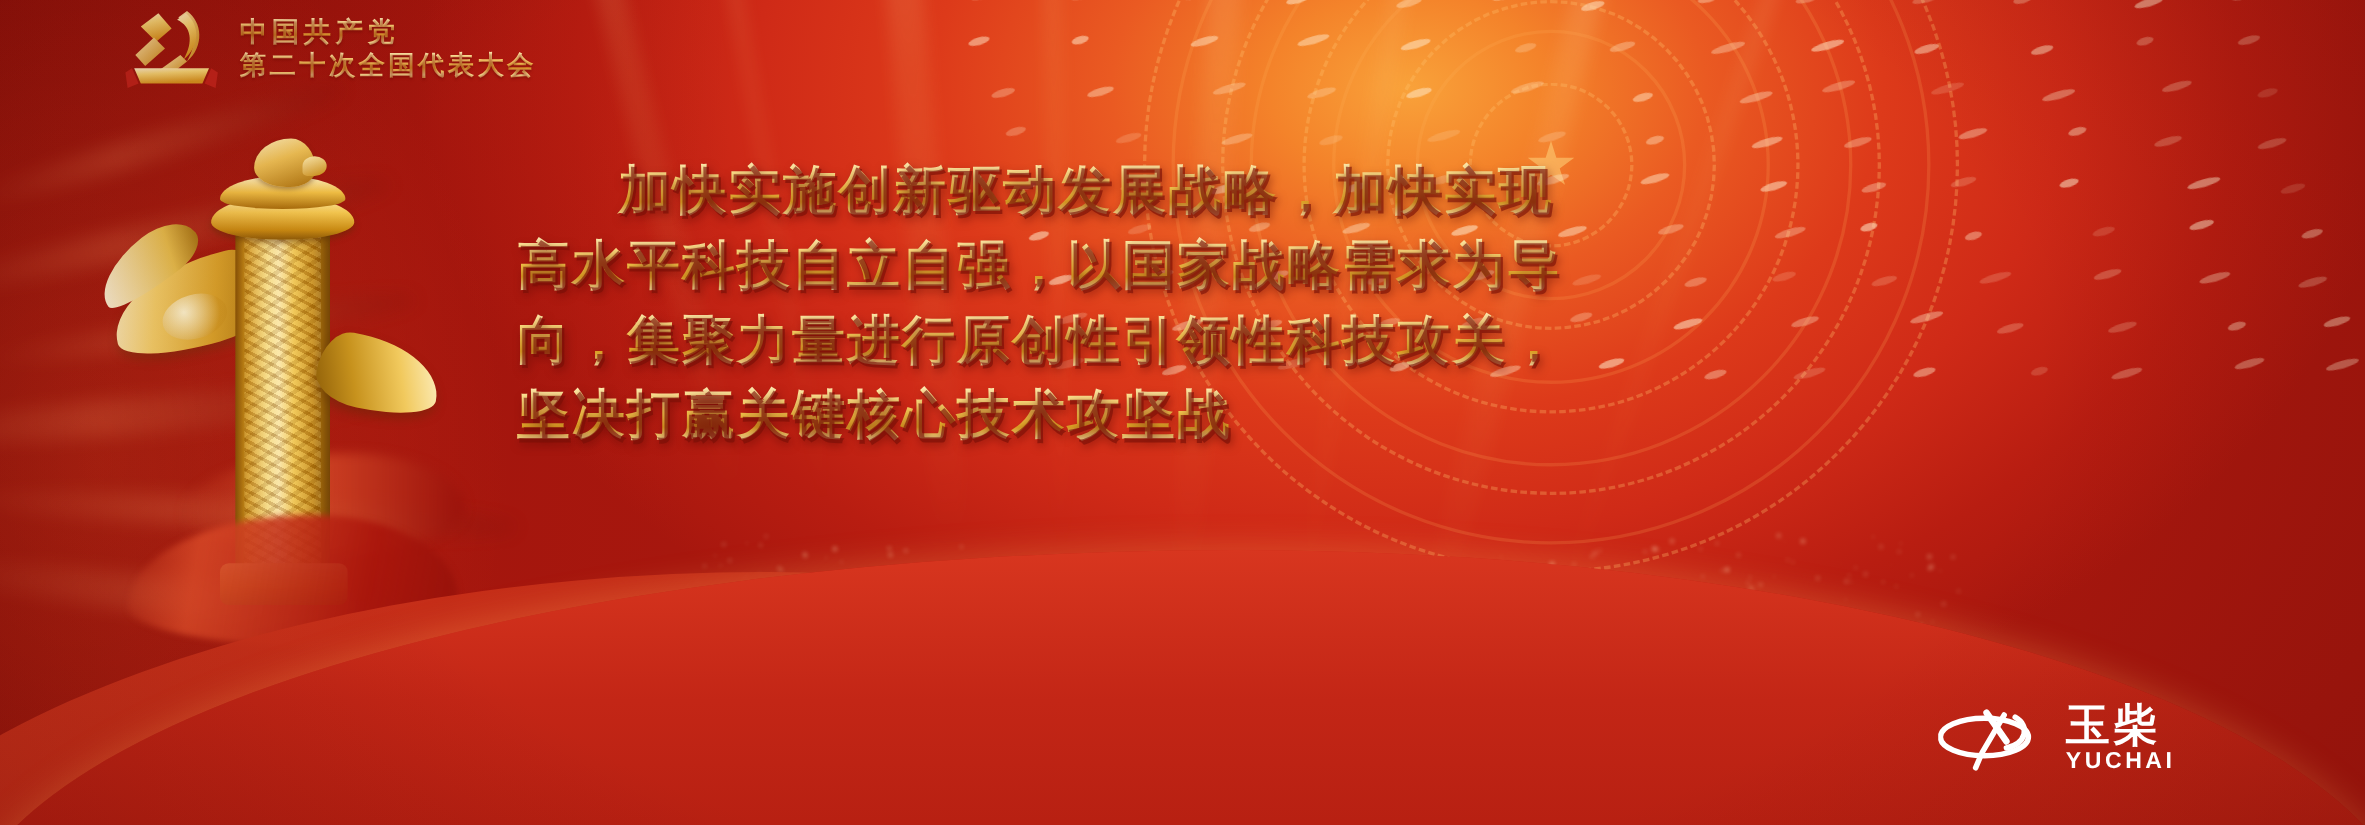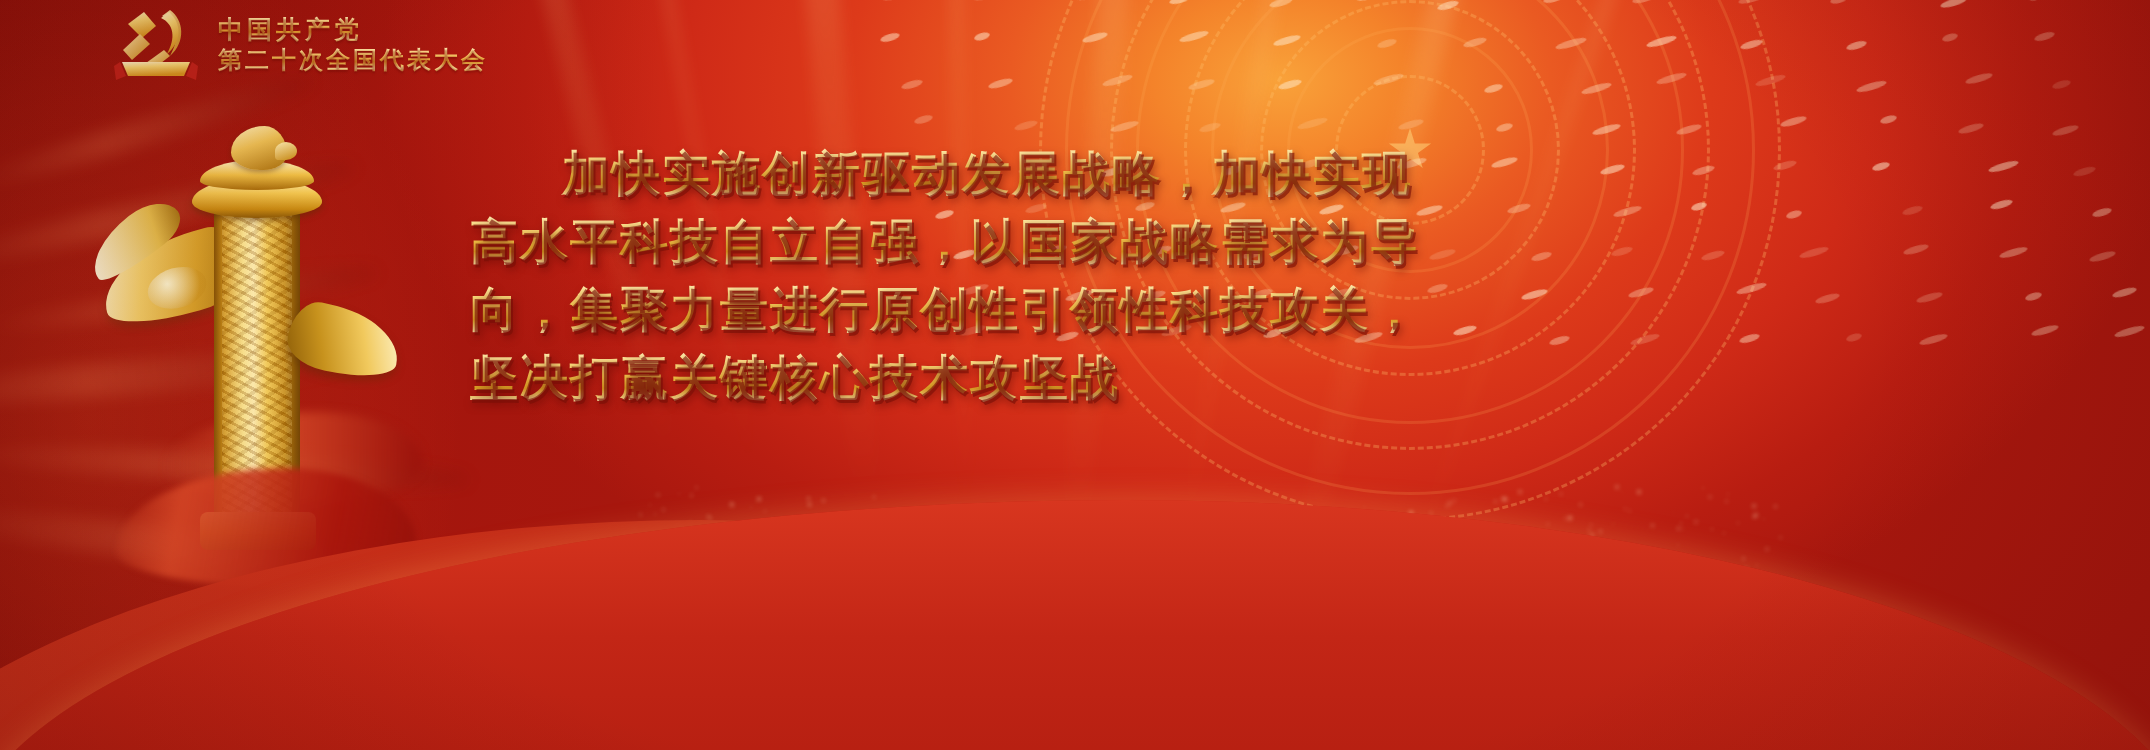--- a/index.html
+++ b/index.html
@@ -931,14 +931,28 @@
           <circle cx="35" cy="5" r="2.6" fill="#ffe9b6" stroke="none"></circle>
         </svg>
       </span>
     </div>
   </div>
 
   <div class="wave2"></div>
   <div class="wave"></div>
   <div class="vignette"></div>
 
+  <div class="yuchai">
+    <div class="yc-mark">
+      <svg width="100" height="62" viewBox="0 0 100 62" fill="none">
+        <ellipse cx="42" cy="30" rx="40" ry="17" stroke="#ffffff" stroke-width="5"></ellipse>
+        <path d="M44 8 L62 34" stroke="#ffffff" stroke-width="6" stroke-linecap="round"></path>
+        <path d="M70 12 C84 20 80 36 62 40" stroke="#ffffff" stroke-width="5" stroke-linecap="round"></path>
+        <path d="M60 10 L40 44 L34 58" stroke="#ffffff" stroke-width="5" stroke-linecap="round"></path>
+      </svg>
+    </div>
+    <div class="yc-words">
+      <div class="yc-cn">玉柴</div>
+      <div class="yc-en">YUCHAI</div>
+    </div>
+  </div>
 
 </div>
 
 </body></html>

